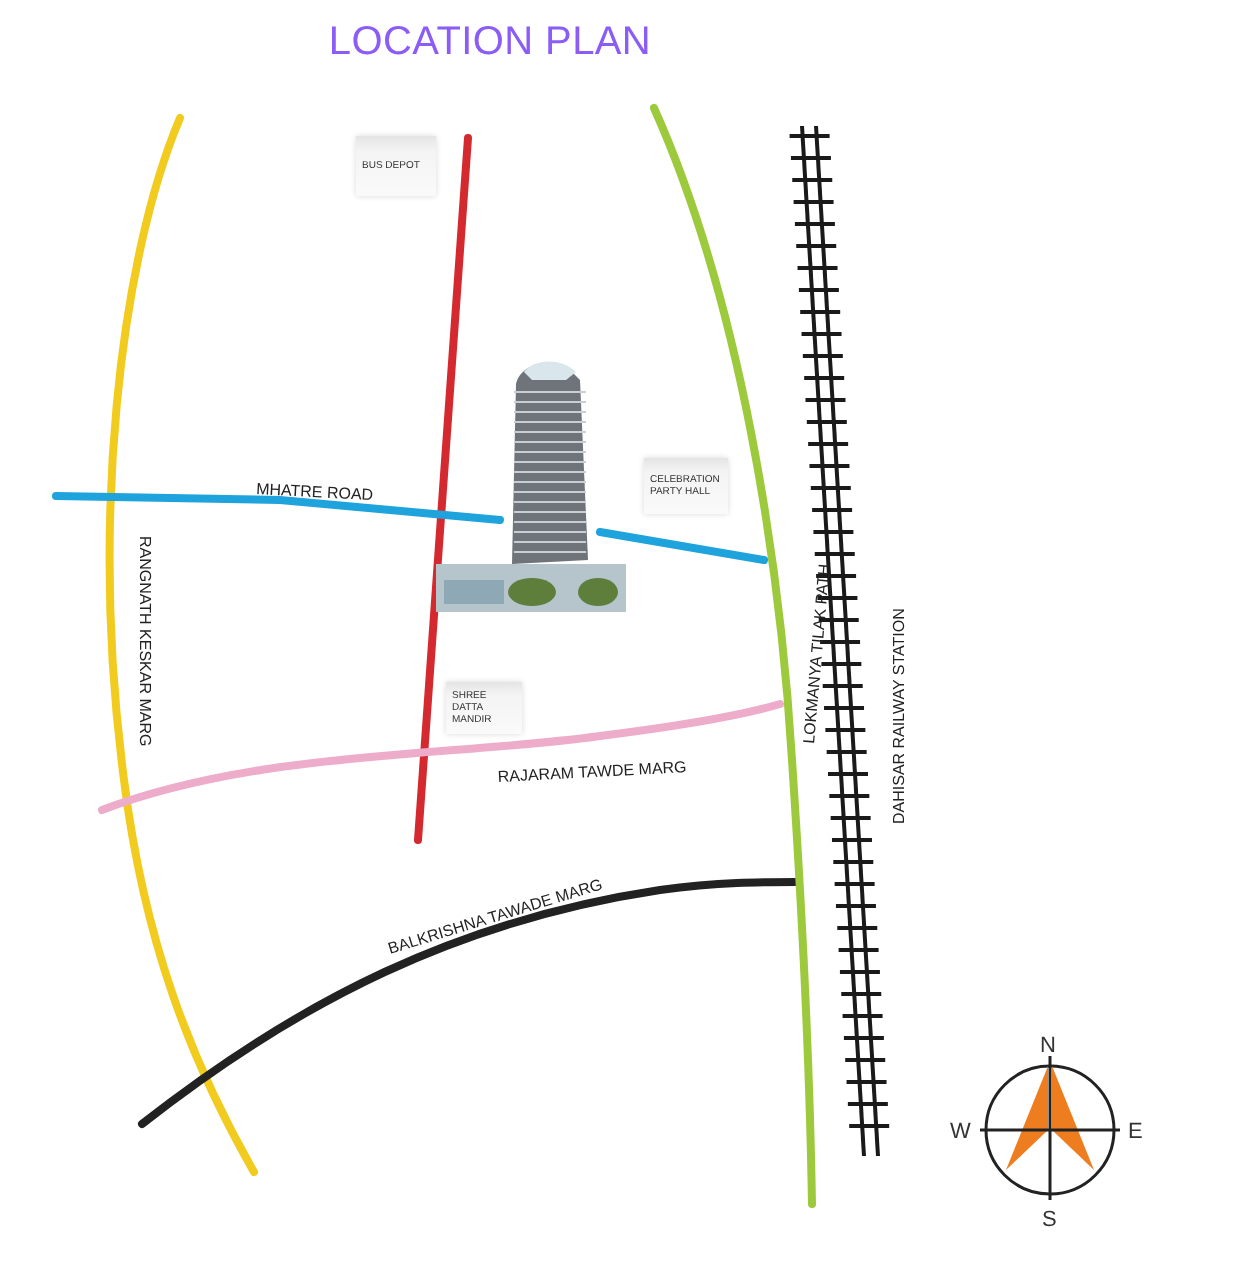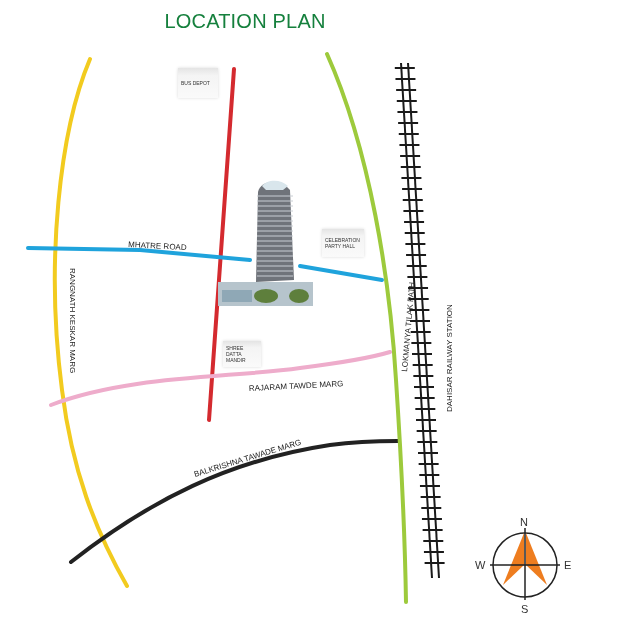--- a/index.html
+++ b/index.html
@@ -1,17 +1,17 @@
 <!DOCTYPE html>
 <html><head>
 <meta charset="utf-8">
 <style>
   html, body { margin:0; padding:0; background:#ffffff; }
   body { width:623px; height:638px; position:relative; overflow:hidden; font-family:"Liberation Sans", sans-serif; }
-  .title { position:absolute; left:0; top:10px; width:490px; text-align:center; font-size:20px; color:#15803d; letter-spacing:0.2px; }
+  .title { position:absolute; left:0; top:10px; width:490px; text-align:center; font-size:20px; color:#8b5cf6; letter-spacing:0.2px; }
   svg.map { position:absolute; left:0; top:0; }
   .lbl { font-family:"Liberation Sans", sans-serif; fill:#222; font-size:8px; }
   .landmark { position:absolute; background:linear-gradient(#e4e4e4 0%, #f4f4f4 25%, #fafafa 100%); box-shadow:0 0 3px rgba(0,0,0,0.15); font-size:5px; color:#333; line-height:6px; padding:0 3px; box-sizing:border-box; display:flex; align-items:center; }
 </style>
 </head>
 <body>
 
 <div class="title">LOCATION PLAN</div>
 
 <svg class="map" width="623" height="638" viewBox="0 0 623 638">

